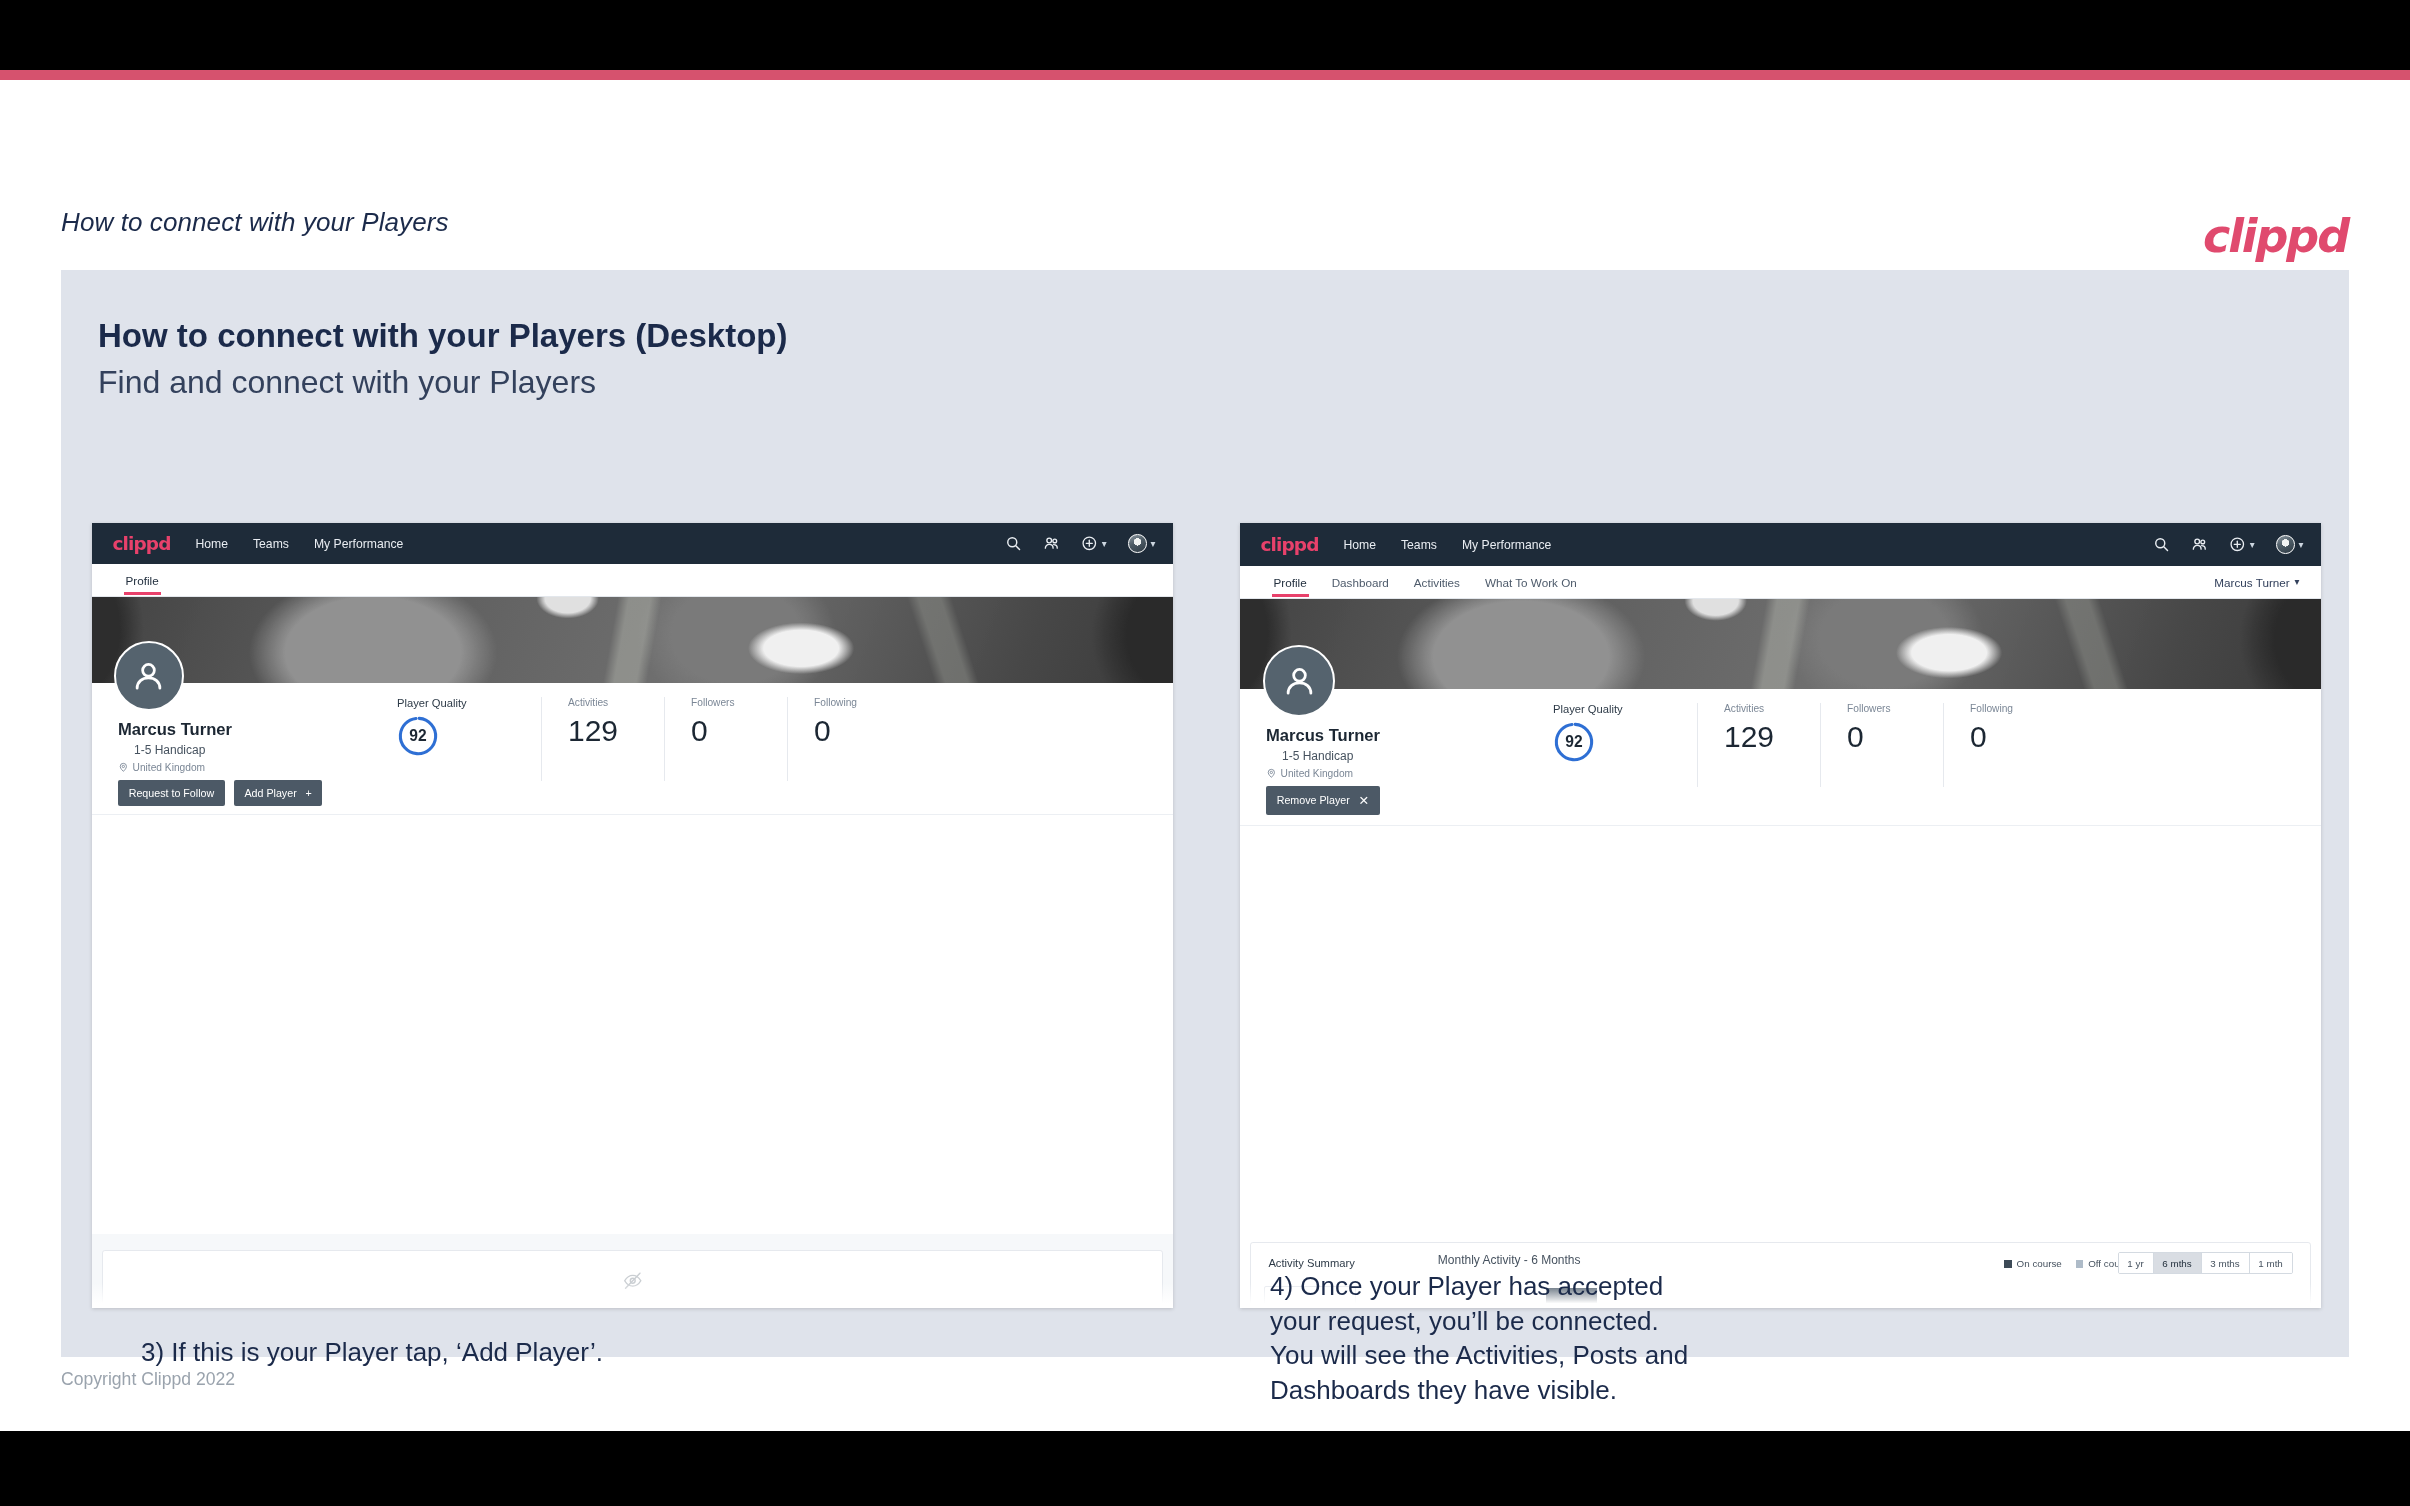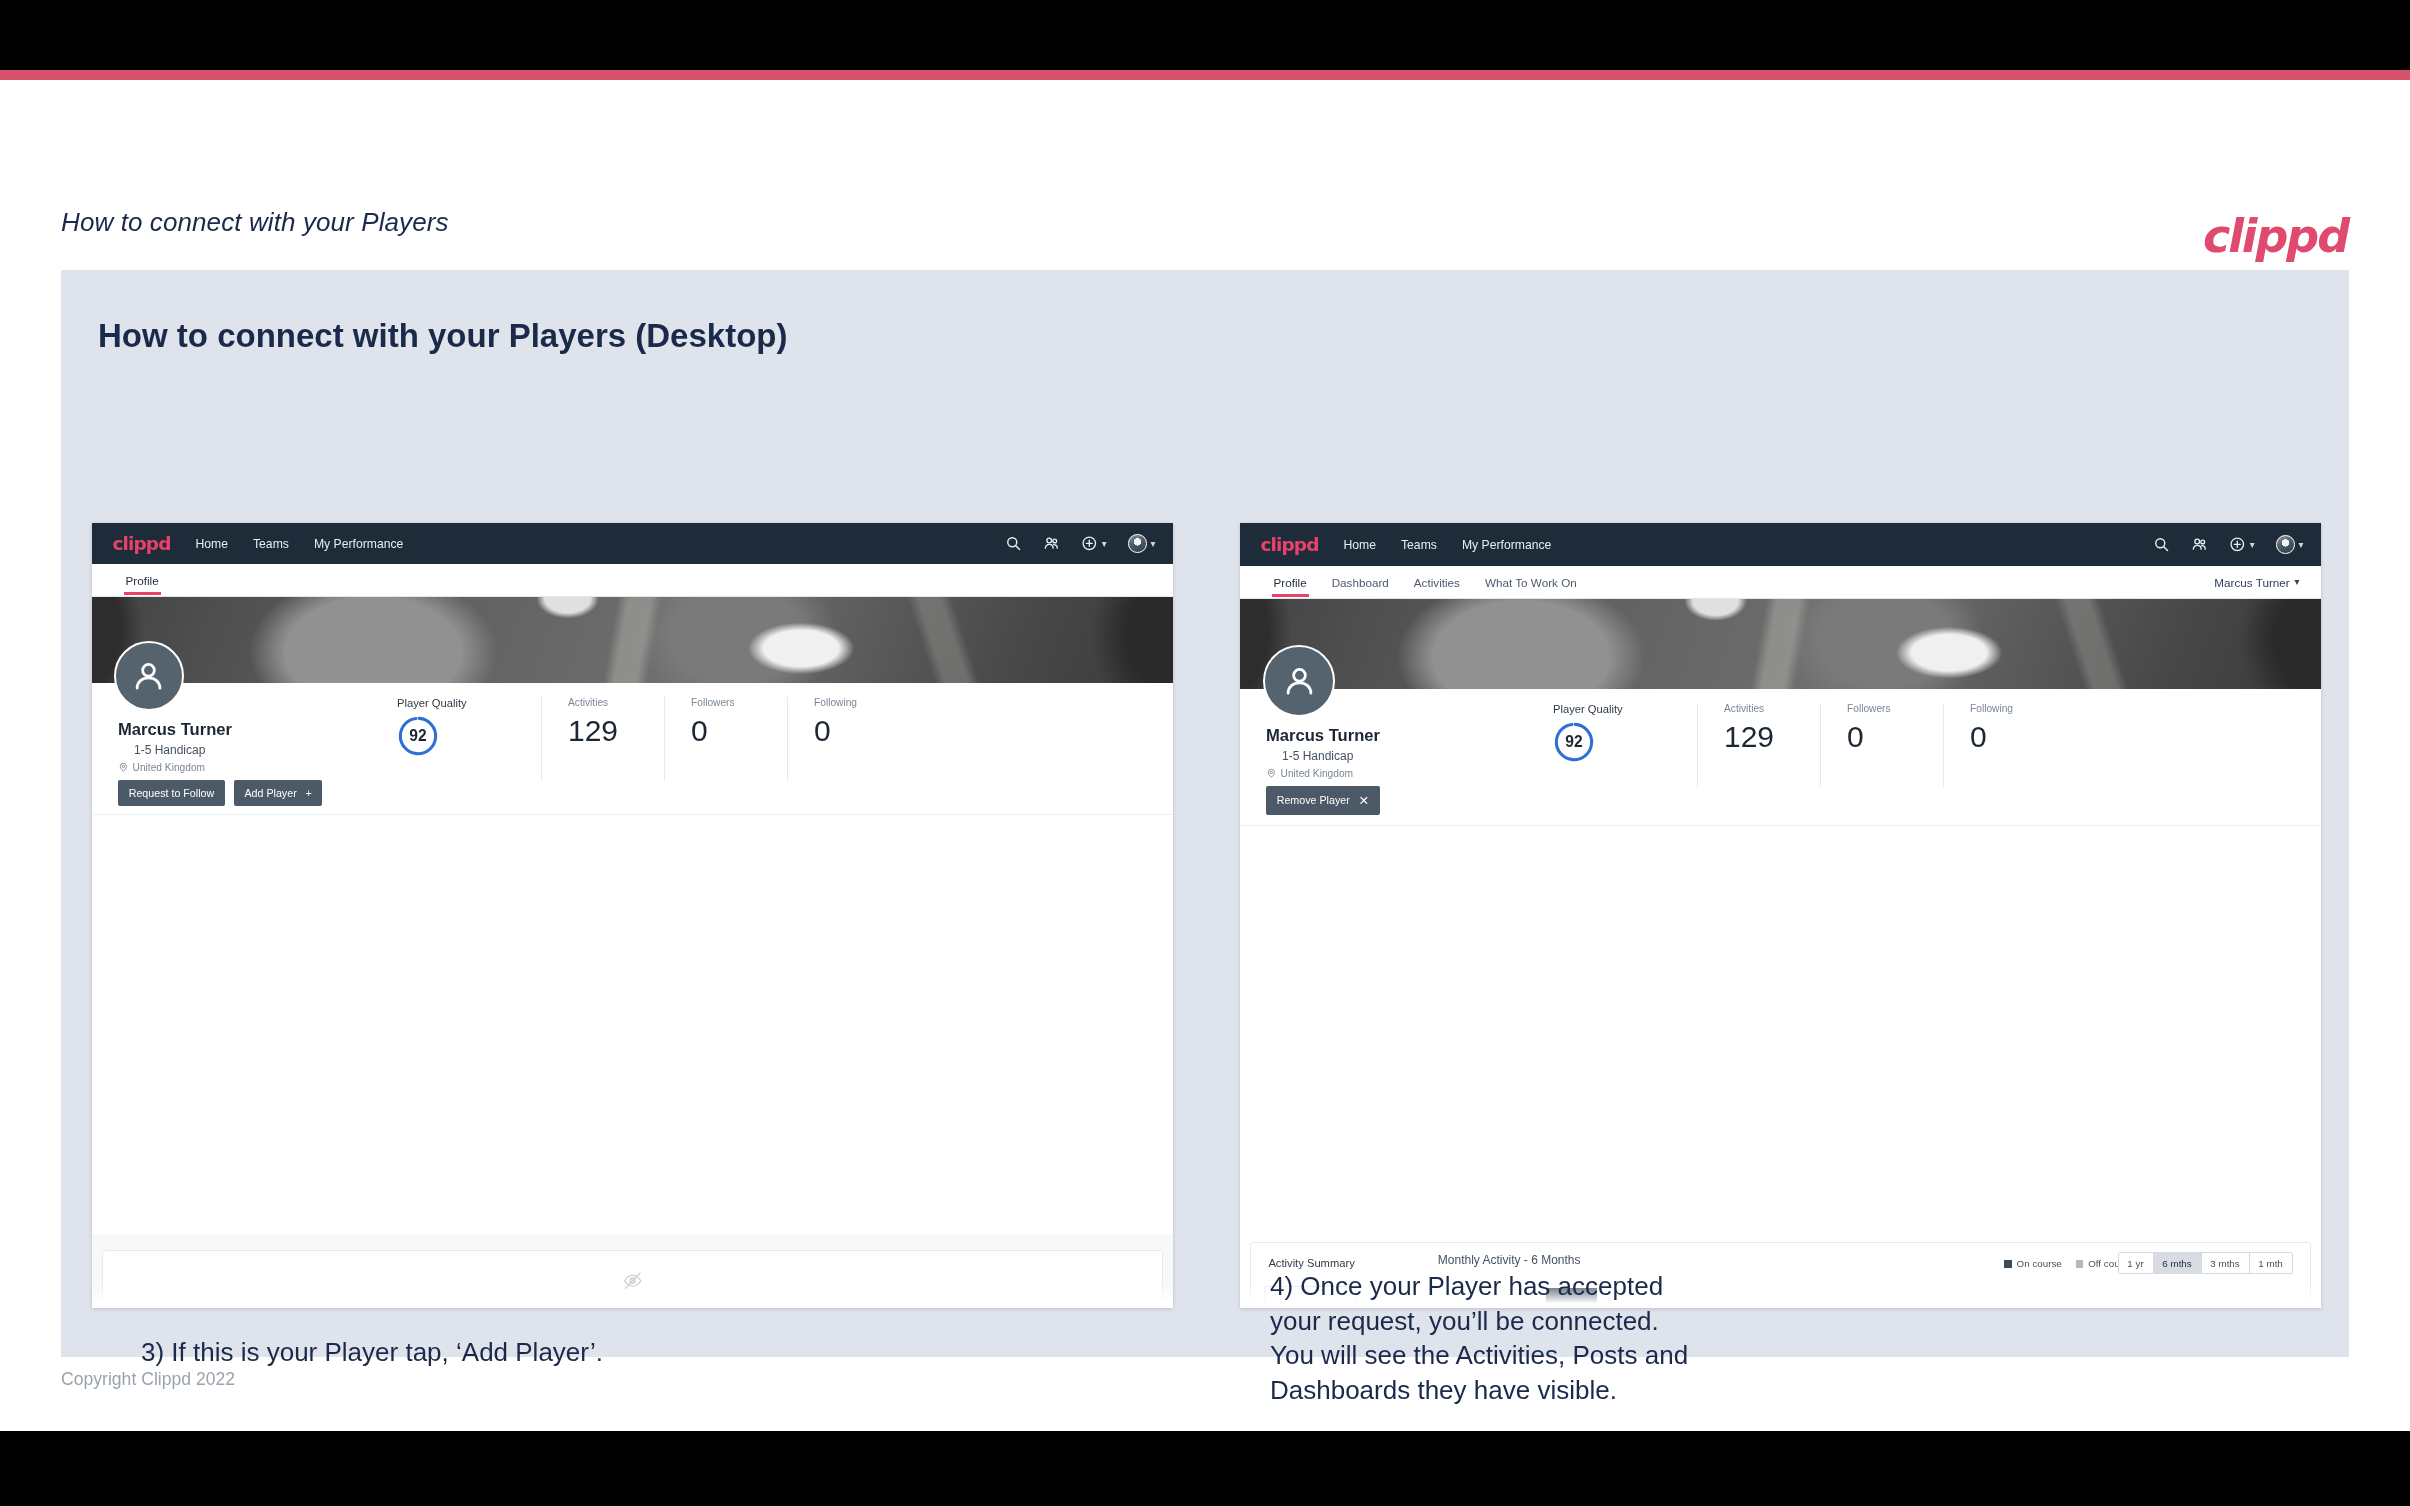--- a/index.html
+++ b/index.html
@@ -194,20 +194,21 @@
   <div class="header">
     <div class="header-title">How to connect with your Players</div>
     <div class="logo-wrap">
       <div class="logo-text">clippd</div>
     </div>
     <div class="header-rule"></div>
   </div>
 
   <div class="slide">
     <div class="slide-title">How to connect with your Players (Desktop)</div>
+    <div class="slide-sub">Find and connect with your Players</div>
 
     <div class="shot shot-left">
       <div class="shot-inner">
 
         <div class="appnav">
           <div class="appnav-logo">clippd</div>
           <div class="appnav-links">
             <span class="appnav-link">Home</span>
             <span class="appnav-link">Teams</span>
             <span class="appnav-link">My Performance</span>

